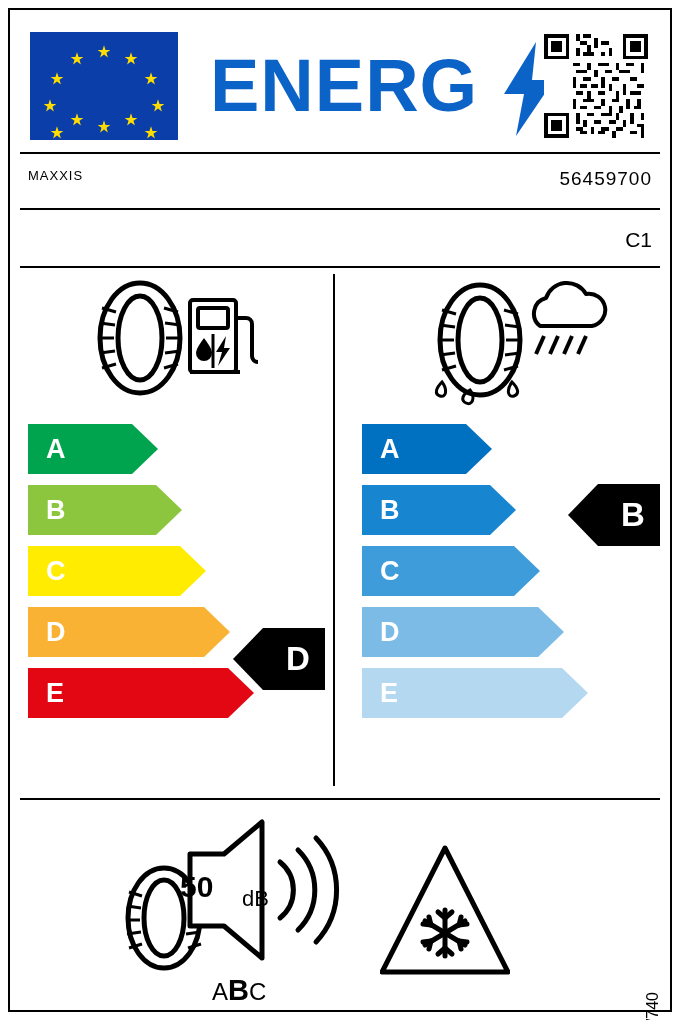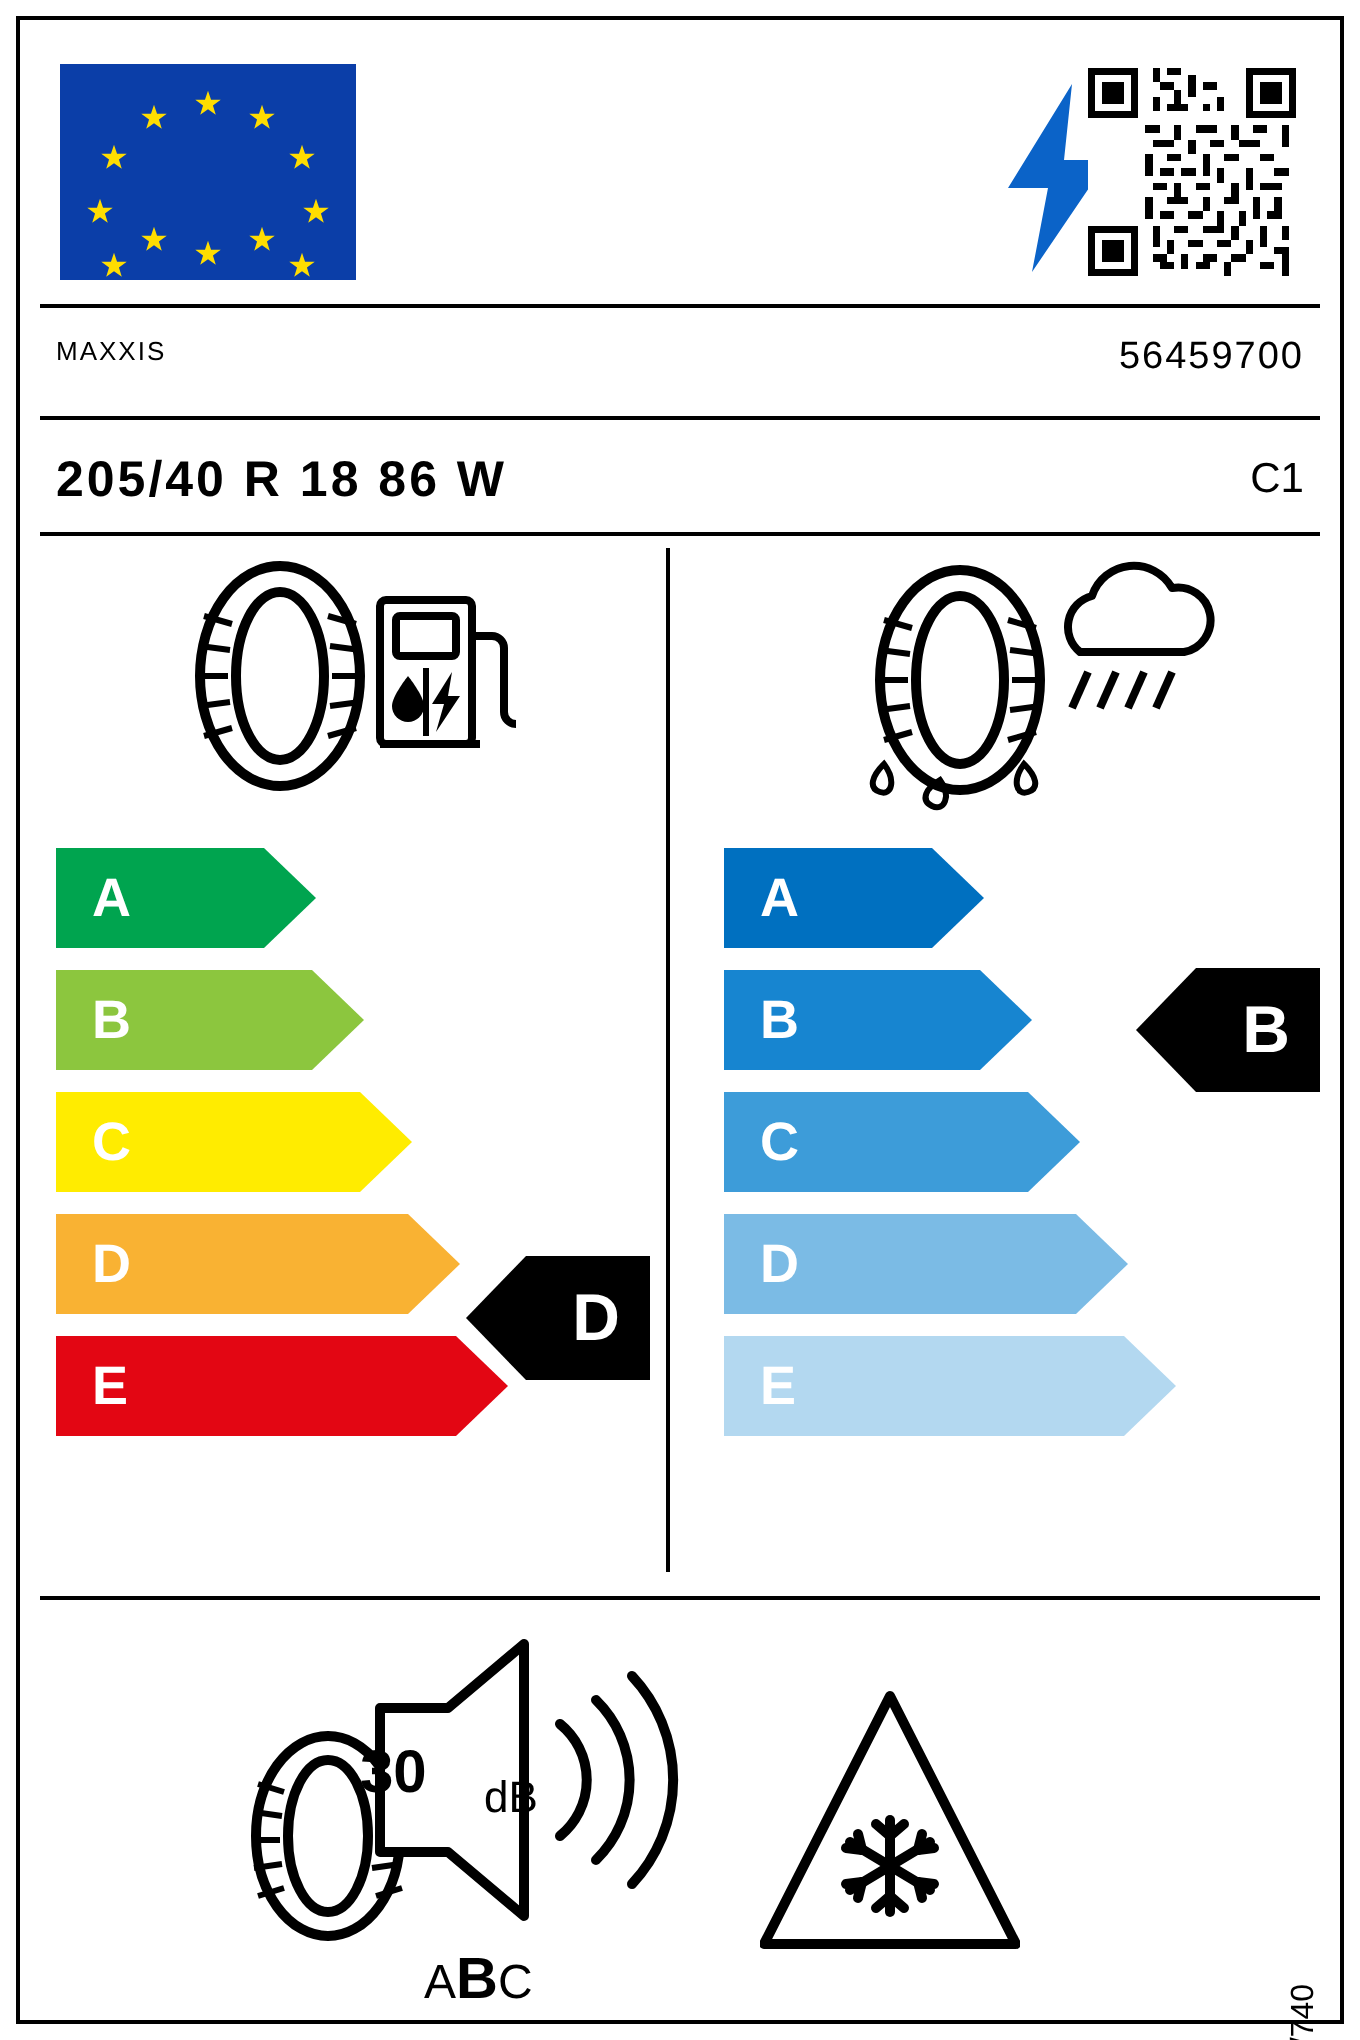--- a/index.html
+++ b/index.html
@@ -273,20 +273,21 @@
           <g transform="translate(27,47) scale(0.95)">
               <polygon points="0,-7 1.6,-2.2 6.7,-2.2 2.6,0.8 4.1,5.7 0,2.7 -4.1,5.7 -2.6,0.8 -6.7,-2.2 -1.6,-2.2"></polygon>
             </g>
           <g transform="translate(47,27) scale(0.95)">
               <polygon points="0,-7 1.6,-2.2 6.7,-2.2 2.6,0.8 4.1,5.7 0,2.7 -4.1,5.7 -2.6,0.8 -6.7,-2.2 -1.6,-2.2"></polygon>
             </g>
         </g>
       </svg>
     </div>
 
+    <div class="energ-word">ENERG</div>
 
     <svg class="bolt" viewBox="0 0 50 94">
       <polygon points="32,0 0,52 20,52 12,94 50,38 28,38" fill="#0b63c8"></polygon>
     </svg>
 
     <svg class="qr" viewBox="0 0 29 29" shape-rendering="crispEdges">
       <rect width="29" height="29" fill="#fff"></rect>
       <g fill="#000">
         <rect x="0" y="0" width="7" height="1"></rect>
           <rect x="0" y="6" width="7" height="1"></rect>
@@ -375,21 +376,20 @@
 
   <div class="hr hr1"></div>
   <div class="hr hr2"></div>
   <div class="hr hr3"></div>
   <div class="hr hr4"></div>
   <div class="vline"></div>
 
   <div class="brand">MAXXIS</div>
   <div class="code">56459700</div>
 
-  <div class="size">205/40 R 18 86 W</div>
   <div class="class">C1</div>
 
   <div class="pict pict-fuel">
     <svg width="170" height="120" viewBox="0 0 170 120">
       <g>
         <ellipse cx="50" cy="60" rx="40" ry="55" fill="none" stroke="#000" stroke-width="5"></ellipse>
         <ellipse cx="50" cy="60" rx="22" ry="42" fill="none" stroke="#000" stroke-width="5"></ellipse>
         <g stroke="#000" stroke-width="3">
           <line x1="12" y1="30" x2="26" y2="34"></line>
           <line x1="10" y1="45" x2="25" y2="47"></line>
@@ -545,21 +545,21 @@
       </g>
       <g>
         <polygon points="78,36 112,36 150,4 150,140 112,108 78,108" fill="#fff" stroke="#000" stroke-width="5" stroke-linejoin="round"></polygon>
         <g fill="none" stroke="#000" stroke-width="5" stroke-linecap="round">
           <path d="M168 44 a36 36 0 0 1 0 56"></path>
           <path d="M186 32 a56 56 0 0 1 0 80"></path>
           <path d="M204 20 a76 76 0 0 1 0 104"></path>
         </g>
       </g>
     </svg>
-    <span class="noise-value">30</span>
+    <span class="noise-value">50</span>
     <span class="noise-db">dB</span>
     <span class="noise-abc"><span class="a">A</span><span class="b">B</span><span class="c">C</span></span>
   </div>
 
   <div class="snow">
     <svg width="130" height="140" viewBox="0 0 130 140">
       <g fill="none" stroke="#000" stroke-width="5" stroke-linejoin="round">
         <path d="M65 8 L128 132 L2 132 Z"></path>
       </g>
       <g stroke="#000" stroke-width="5" stroke-linecap="round">

